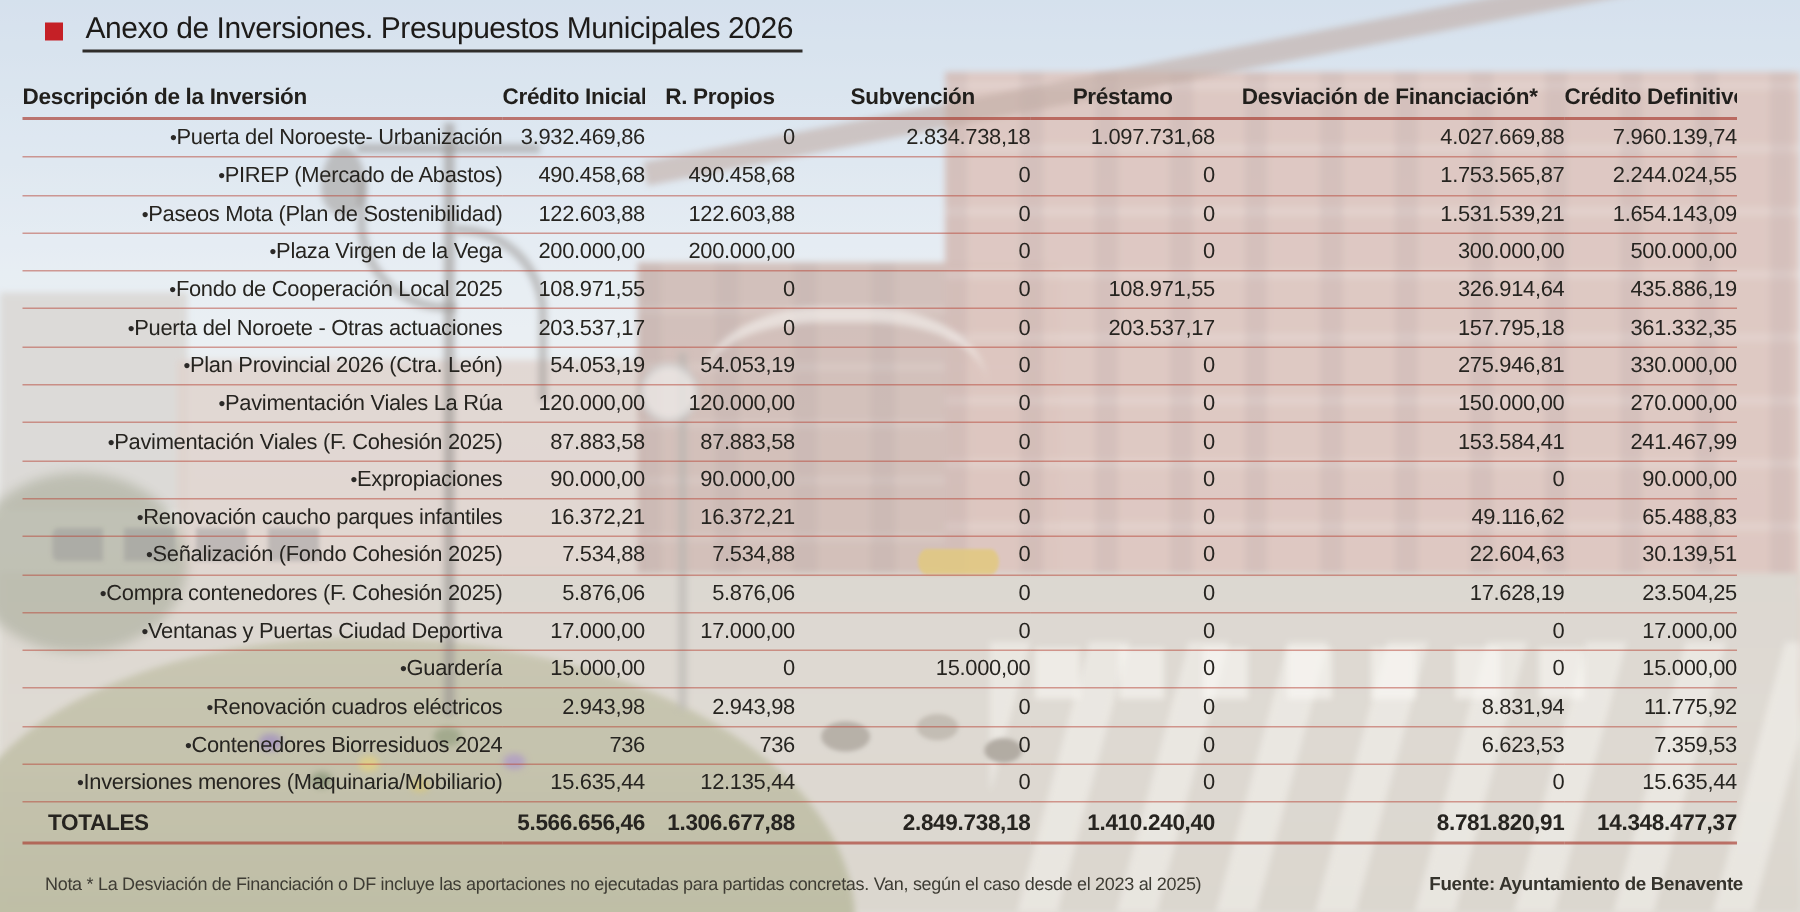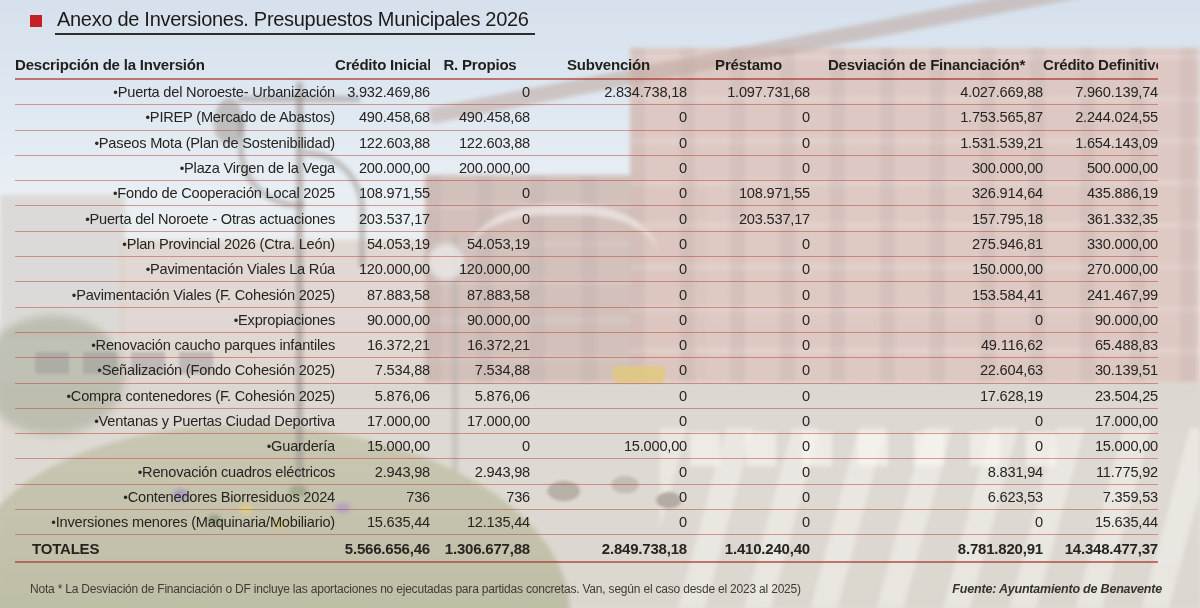--- a/index.html
+++ b/index.html
@@ -75,21 +75,21 @@
     border-bottom:1px solid rgba(184,72,60,.52);white-space:nowrap;overflow:hidden;padding:0;color:#262420;}
   td.desc-cell{text-align:right;padding-left:5px;}
   td.num{text-align:right;}
   td.pad-df{padding-right:72px;}
   .bullet{display:inline-block;width:15px;color:#2b2927;font-size:13px;}
   tr.totals td{font-weight:bold;font-size:15px;height:26px;border-bottom:2px solid rgba(170,62,50,.68);}
   tr.totals td.label{padding-left:17px;text-align:left;}
 
   .footer{position:absolute;left:30px;top:582px;width:1132px;display:flex;justify-content:space-between;align-items:flex-start;}
   .note{font-size:12px;color:#3e3c34;letter-spacing:-0.2px;}
-  .source{font-size:12.5px;font-style:italic;font-weight:bold;color:#35332c;letter-spacing:-0.2px;}
+  .source{font-size:12.5px;font-weight:bold;color:#35332c;letter-spacing:-0.2px;}
 </style>
 </head>
 <body>
 
 <div class="canvas">
 
   <div class="bg">
     <div class="ph bldg-left-gray"></div>
     <div class="ph bldg-midleft"></div>
     <div class="ph bldg-center"></div>

